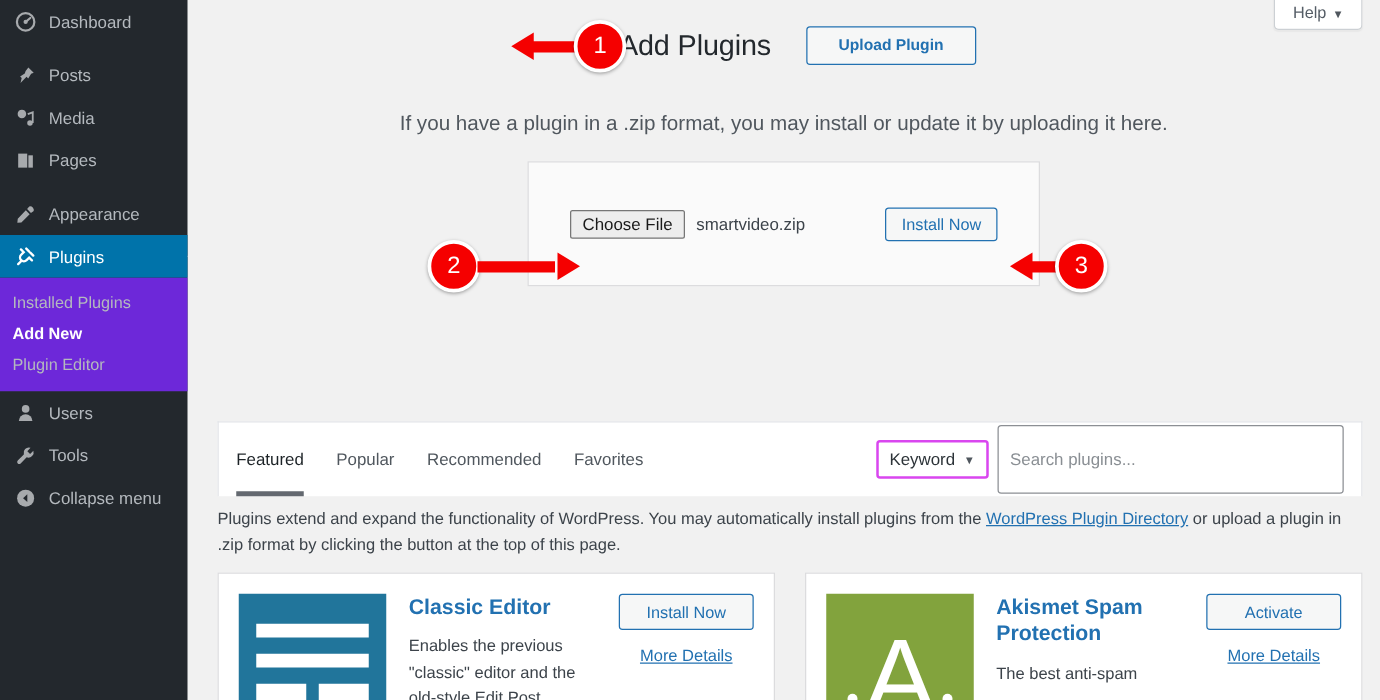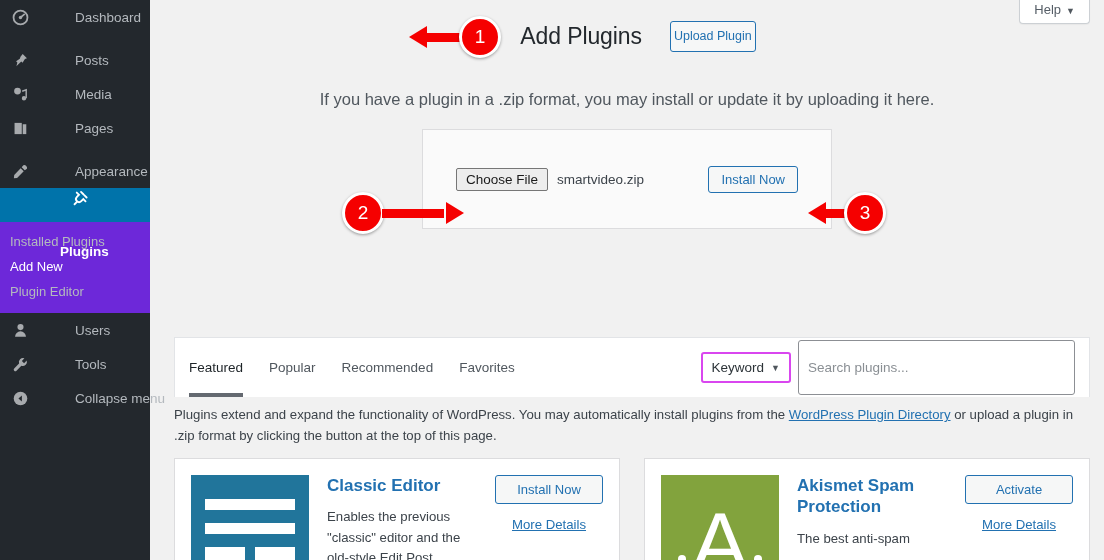--- a/index.html
+++ b/index.html
@@ -14,45 +14,44 @@
   
   .sidebar {
     width: 150px; min-width: 150px; height: 560px;
     background: #23282d; position: relative; z-index: 5;
   }
   .menu-item {
     display: flex; align-items: center;
     height: 34px; padding-left: 10px;
     color: #b4b9be; font-size: 13.5px; position: relative;
     cursor: pointer;
-    gap: 36px;
   }
   .menu-item .mlabel { padding-left: 9px; white-space: nowrap; }
   .menu-item.active {
-    background: #0073aa; color: #fff; font-weight: 700; flex-direction: column;
+    background: #0073aa; color: #fff; font-weight: 400;
   }
   .menu-item.active .mlabel { color: #fff; }
   .menu-item.active::after {
     content: ""; position: absolute; right: -8px; top: 50%;
     margin-top: -8px; width: 0; height: 0;
     border-top: 8px solid transparent; border-bottom: 8px solid transparent;
     border-right: 8px solid #f1f1f1;
   }
   .menu-item .ico {
     width: 20px; height: 20px; display: inline-flex;
     align-items: center; justify-content: center; flex: 0 0 20px;
   }
   .menu-item .ico svg { display:block; }
   .menu-gap { height: 9px; }
   .submenu { background: #6d28d9; padding: 7px 0 9px 0; }
   .submenu-item {
     color: #b4b9be; font-size: 13px; padding: 5px 0 5px 10px;
     cursor: pointer; white-space: nowrap;
   }
-  .submenu-item.current { color: #fff; font-weight: normal; }
+  .submenu-item.current { color: #fff; font-weight: bold; }
 
   
   .content {
     flex: 1; height: 560px; background: #f1f1f1;
     position: relative; overflow: hidden;
   }
 
   .help-btn {
     position: absolute; right: 14px; top: -8px;
     background: #fff; border: 1px solid #ccd0d4; border-top: none;
@@ -66,22 +65,22 @@
     display: flex; align-items: center;
     padding: 17px 0 0 22px; height: 56px; justify-content: center;
   }
   .page-title {
     font-size: 23px; font-weight: 400; color: #23282d;
     line-height: 1.3; letter-spacing: -0.1px;
   }
   .upload-plugin-btn {
     margin-left: 28px; background: #f6f7f7;
     border: 1px solid #2271b1; color: #2271b1;
-    font-size: 12.5px; font-weight: normal;
-    padding: 5px 3px; border-radius: 3px; cursor: pointer;
+    font-size: 12.5px; font-weight: bold;
+    padding: 5px 25px; border-radius: 3px; cursor: pointer;
     line-height: 1.5;
   }
 
   .upload-intro {
     text-align: center; color: #50575e; font-size: 16.5px;
     margin-top: 34px;
   }
 
   .upload-box {
     width: 410px; margin: 20px auto 0 auto;

